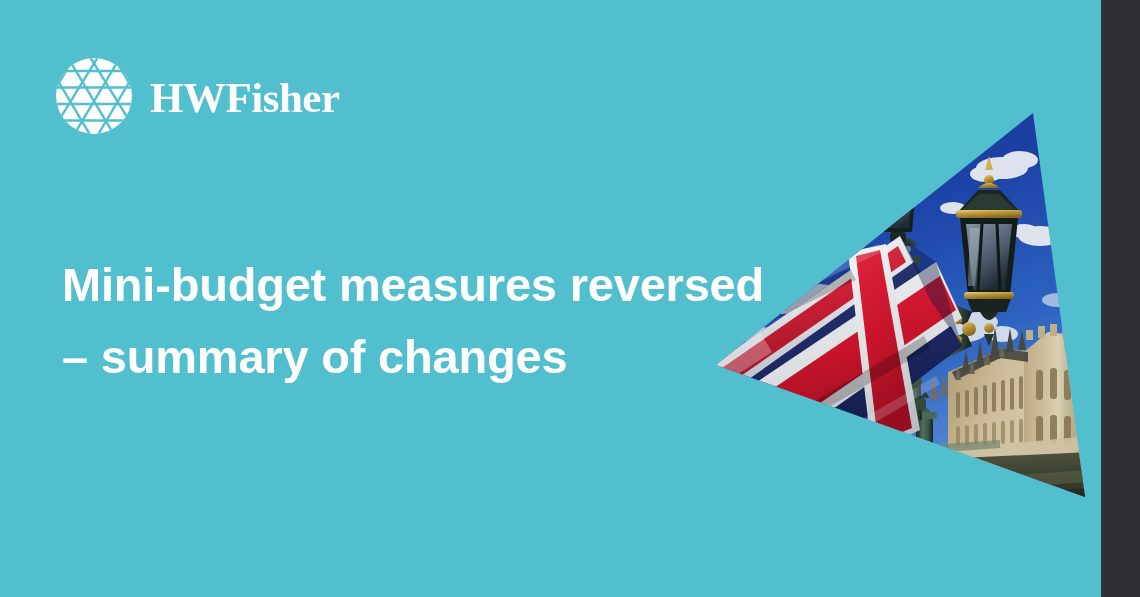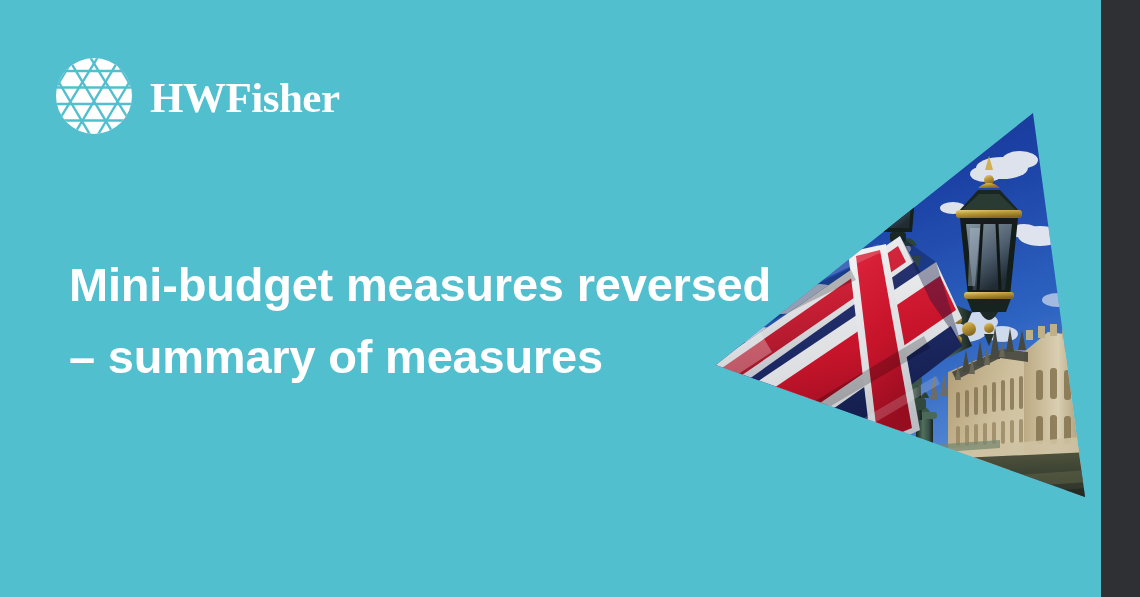--- a/index.html
+++ b/index.html
@@ -47,21 +47,20 @@
     left:62px;
     top:249px;
     width:700px;
     color:#ffffff;
     font-weight:700;
     font-size:47px;
     line-height:72px;
     letter-spacing:-0.2px;
     white-space:nowrap;
     text-rendering:optimizeLegibility;
-    margin-left:7px;
   }
   .headline-line { display:block; }
 
   
   .photo-tri {
     position:absolute;
     left:0; top:0;
     width:1140px; height:597px;
     pointer-events:none;
   }
@@ -97,21 +96,21 @@
         <line x1="50" y1="-14" x2="-8" y2="80"></line>
         <line x1="26" y1="-14" x2="-24" y2="70"></line>
         <line x1="106" y1="4" x2="62" y2="80"></line>
       </g>
     </svg>
     <div class="brand-word">HWFisher</div>
   </div>
 
   <h1 class="headline">
     <span class="headline-line">Mini-budget measures reversed</span>
-    <span class="headline-line">– summary of measures</span>
+    <span class="headline-line">– summary of changes</span>
   </h1>
 
   <svg class="photo-tri" viewBox="0 0 1140 597">
     <defs>
       <clipPath id="triClip">
         <polygon points="1033,113 716,365 1085,497"></polygon>
       </clipPath>
 
       <linearGradient id="skyGrad" x1="0" y1="0" x2="0.35" y2="1">
         <stop offset="0%" stop-color="#16308c"></stop>

